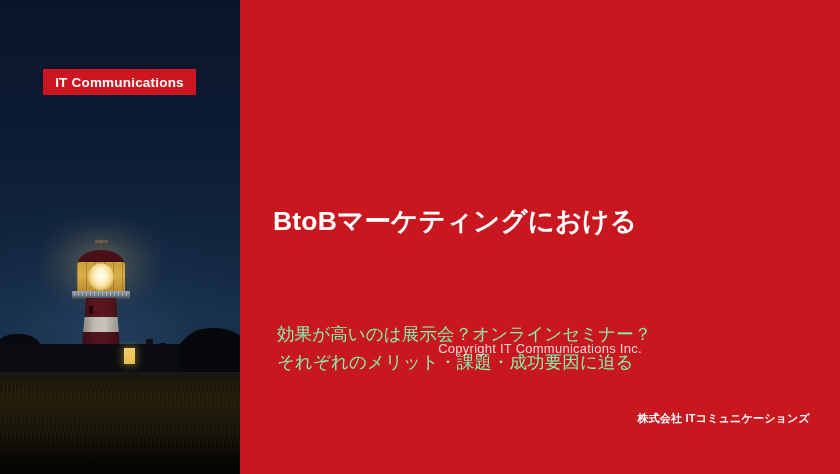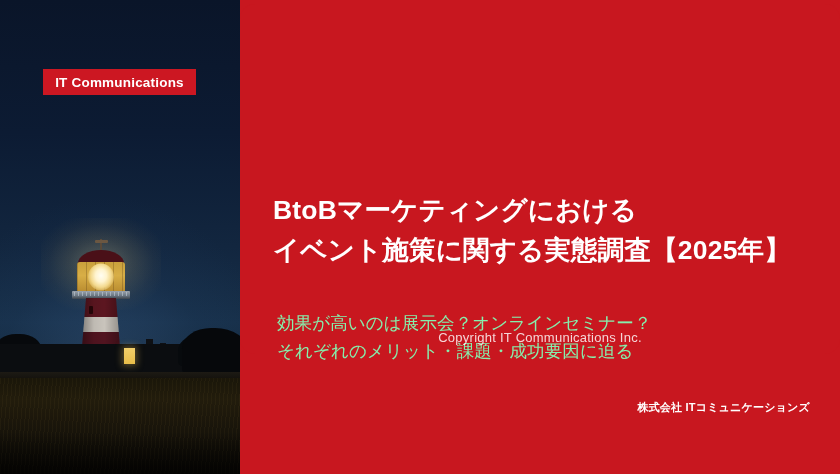--- a/index.html
+++ b/index.html
@@ -203,21 +203,21 @@
     color:#ffffff;
     font-size:13.5px;
     font-weight:bold;
     letter-spacing:0.2px;
     white-space:nowrap;
   }
 
   
   .panel {
     position:absolute;
-    left:240px; top:4px;
+    left:240px; top:15px;
     width:600px; height:350px;
     background:#c8171f;
     border-radius:15px;
   }
 
   .title-block {
     position:absolute;
     left:33px; top:186px;
     width:540px;
   }
@@ -304,21 +304,20 @@
 
     <div class="logo-badge">
       <span class="logo-badge-text">IT Communications</span>
     </div>
   </div>
 
   <div class="panel">
 
     <div class="title-block">
       <div class="title-line">BtoBマーケティングにおける</div>
-      <div class="title-line">イベント施策に関する実態調査【2025年】</div>
     </div>
 
     <div class="subtitle-block">
       <div class="subtitle-line">効果が高いのは展示会？オンラインセミナー？</div>
       <div class="subtitle-line">それぞれのメリット・課題・成功要因に迫る</div>
     </div>
 
     <div class="company">株式会社 ITコミュニケーションズ</div>
 
     <div class="footer">Copyright IT Communications Inc.</div>

